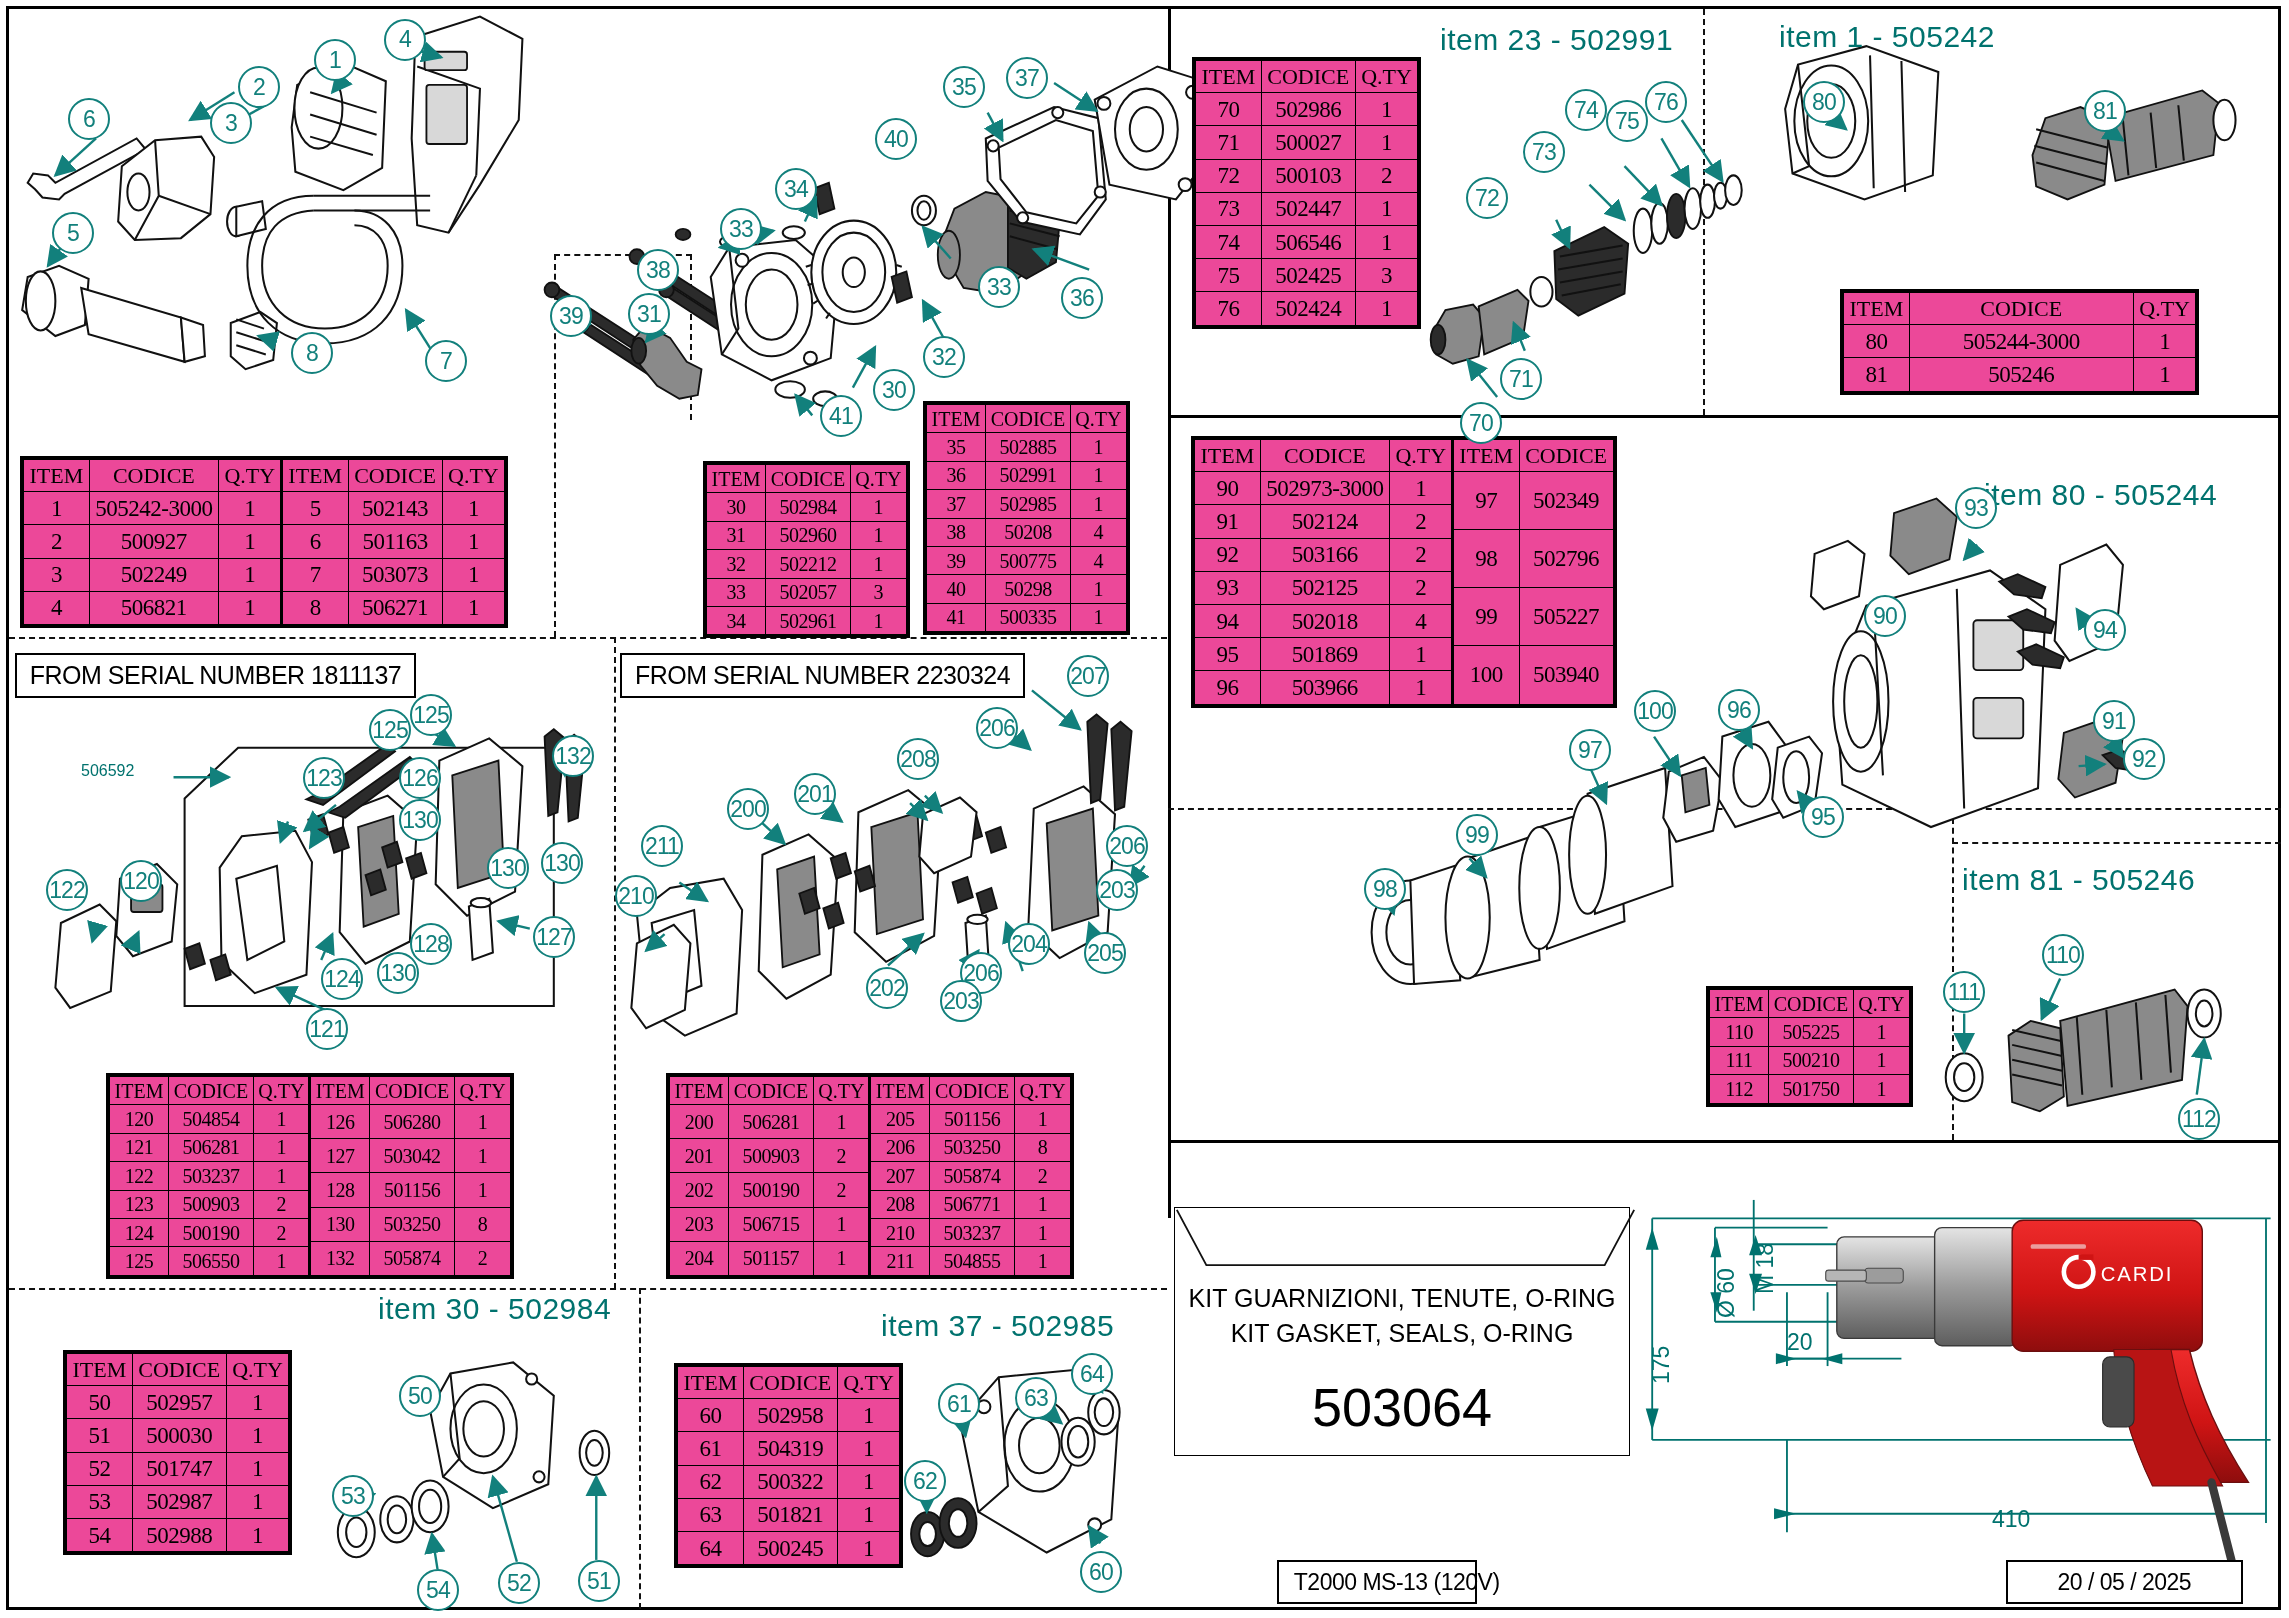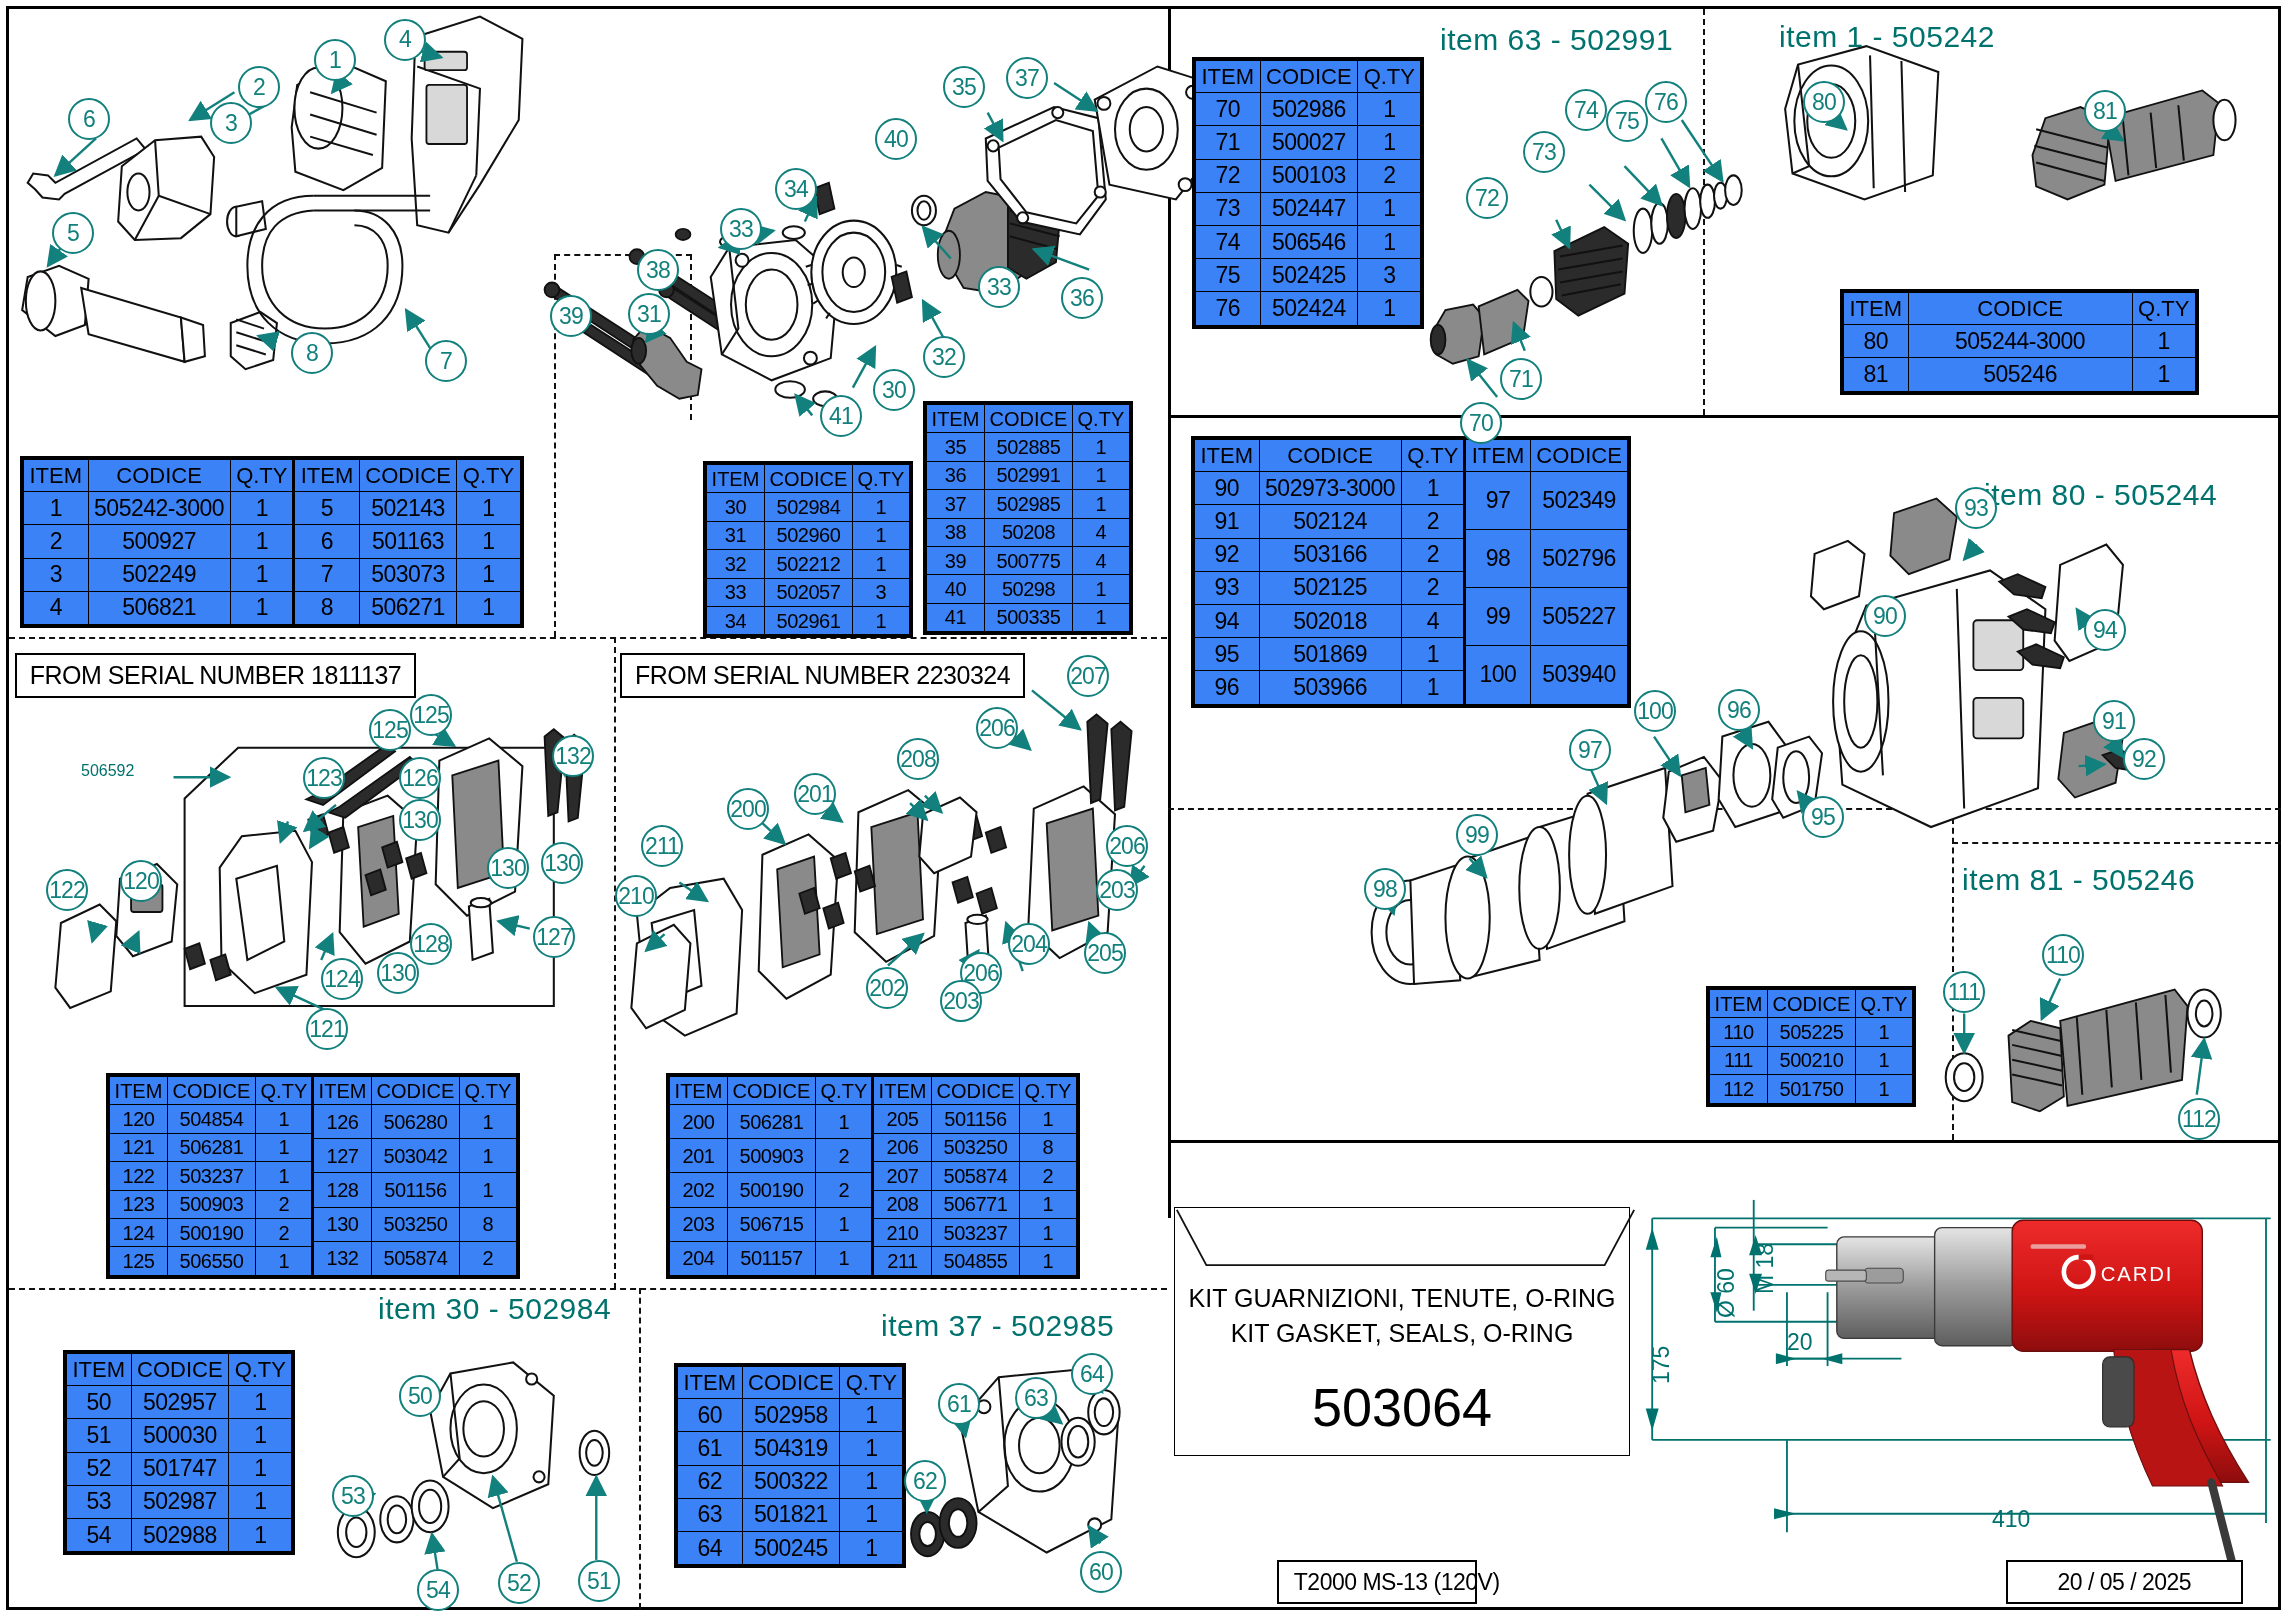--- a/index.html
+++ b/index.html
@@ -5,21 +5,21 @@
   html,body{margin:0;padding:0;background:#ffffff;}
   body{font-family:"Liberation Sans", sans-serif;}
   #sheet{position:relative;width:2290px;height:1619px;background:#fff;overflow:hidden;}
   .frame{position:absolute;left:5.5px;top:5.5px;width:2275px;height:1604px;border:3.7px solid #000;box-sizing:border-box;}
   .dash-h{position:absolute;border-top:2.8px dashed #111;}
   .dash-v{position:absolute;border-left:2.8px dashed #111;}
   .solid-h{position:absolute;border-top:3.7px solid #000;}
   .solid-v{position:absolute;border-left:3.7px solid #000;}
 
   
-  table.pt{border-collapse:collapse;background:#3b82f6;font-family:Liberation Sans, sans-serif;}
+  table.pt{border-collapse:collapse;background:#ec4899;font-family:Liberation Serif, serif;}
   table.pt td,table.pt th{border:1.8px solid #000;text-align:center;font-weight:400;
      font-size:23px;line-height:1;padding:4.6px 5.5px;white-space:nowrap;color:#000;letter-spacing:-0.5px;}
   table.pt th{font-size:22px;letter-spacing:0px;}
   table.pt.small td,table.pt.small th{font-size:20px;padding:3.7px 4.6px;}
   .tblbox{position:absolute;border:3.7px solid #000;background:#fff;padding:0;display:inline-block;}
   .tblbox table.pt{border-collapse:collapse;}
   .tblwrap{display:flex;}
   .tblwrap table.pt + table.pt{border-left:3.7px solid #000;margin-left:-1.8px;}
 
   
@@ -489,21 +489,21 @@
       <path d="M2290 1462 L2352 1462 C2362 1520 2380 1560 2408 1610 L2332 1610 C2308 1560 2294 1514 2290 1462 z" fill="#b81414" stroke="#6b0e0e" stroke-width="1.2"></path>
       <rect x="2278" y="1470" width="34" height="76" rx="8" fill="#4a4a4a" stroke="#2b2b2b" stroke-width="1.2"></rect>
       <path d="M2396 1606 L2420 1700" stroke="#3a3a3a" stroke-width="9" fill="none" stroke-linecap="round"></path>
       <circle cx="2252" cy="1378" r="16" fill="none" stroke="#ffffff" stroke-width="5"></circle>
       <path d="M2252 1362 L2268 1362" stroke="#cf1414" stroke-width="6"></path>
       <text x="2276" y="1388" font-family="Liberation Sans, sans-serif" font-size="22" fill="#ffffff" letter-spacing="2">CARDI</text>
       <rect x="2200" y="1348" width="60" height="5" rx="2" fill="#f0f0f0" opacity=".6"></rect>
     </g>
   </svg>
 
-  <div class="teal-head" style="left:1440px;top:23px;">item 63 - 502991</div>
+  <div class="teal-head" style="left:1440px;top:23px;">item 23 - 502991</div>
   <div class="teal-head" style="left:1779px;top:20px;">item 1 - 505242</div>
   <div class="teal-head" style="left:1984px;top:478px;">item 80 - 505244</div>
   <div class="teal-head" style="left:1962px;top:863px;">item 81 - 505246</div>
   <div class="teal-head" style="left:378px;top:1292px;">item 30 - 502984</div>
   <div class="teal-head" style="left:881px;top:1309px;">item 37 - 502985</div>
 
   <div class="teal-lbl" style="left:81px;top:762px;">506592</div>
 
   <div class="snbox" style="left:14.8px;top:653px;">FROM SERIAL NUMBER 1811137</div>
   <div class="snbox" style="left:620px;top:653px;">FROM SERIAL NUMBER 2230324</div>

